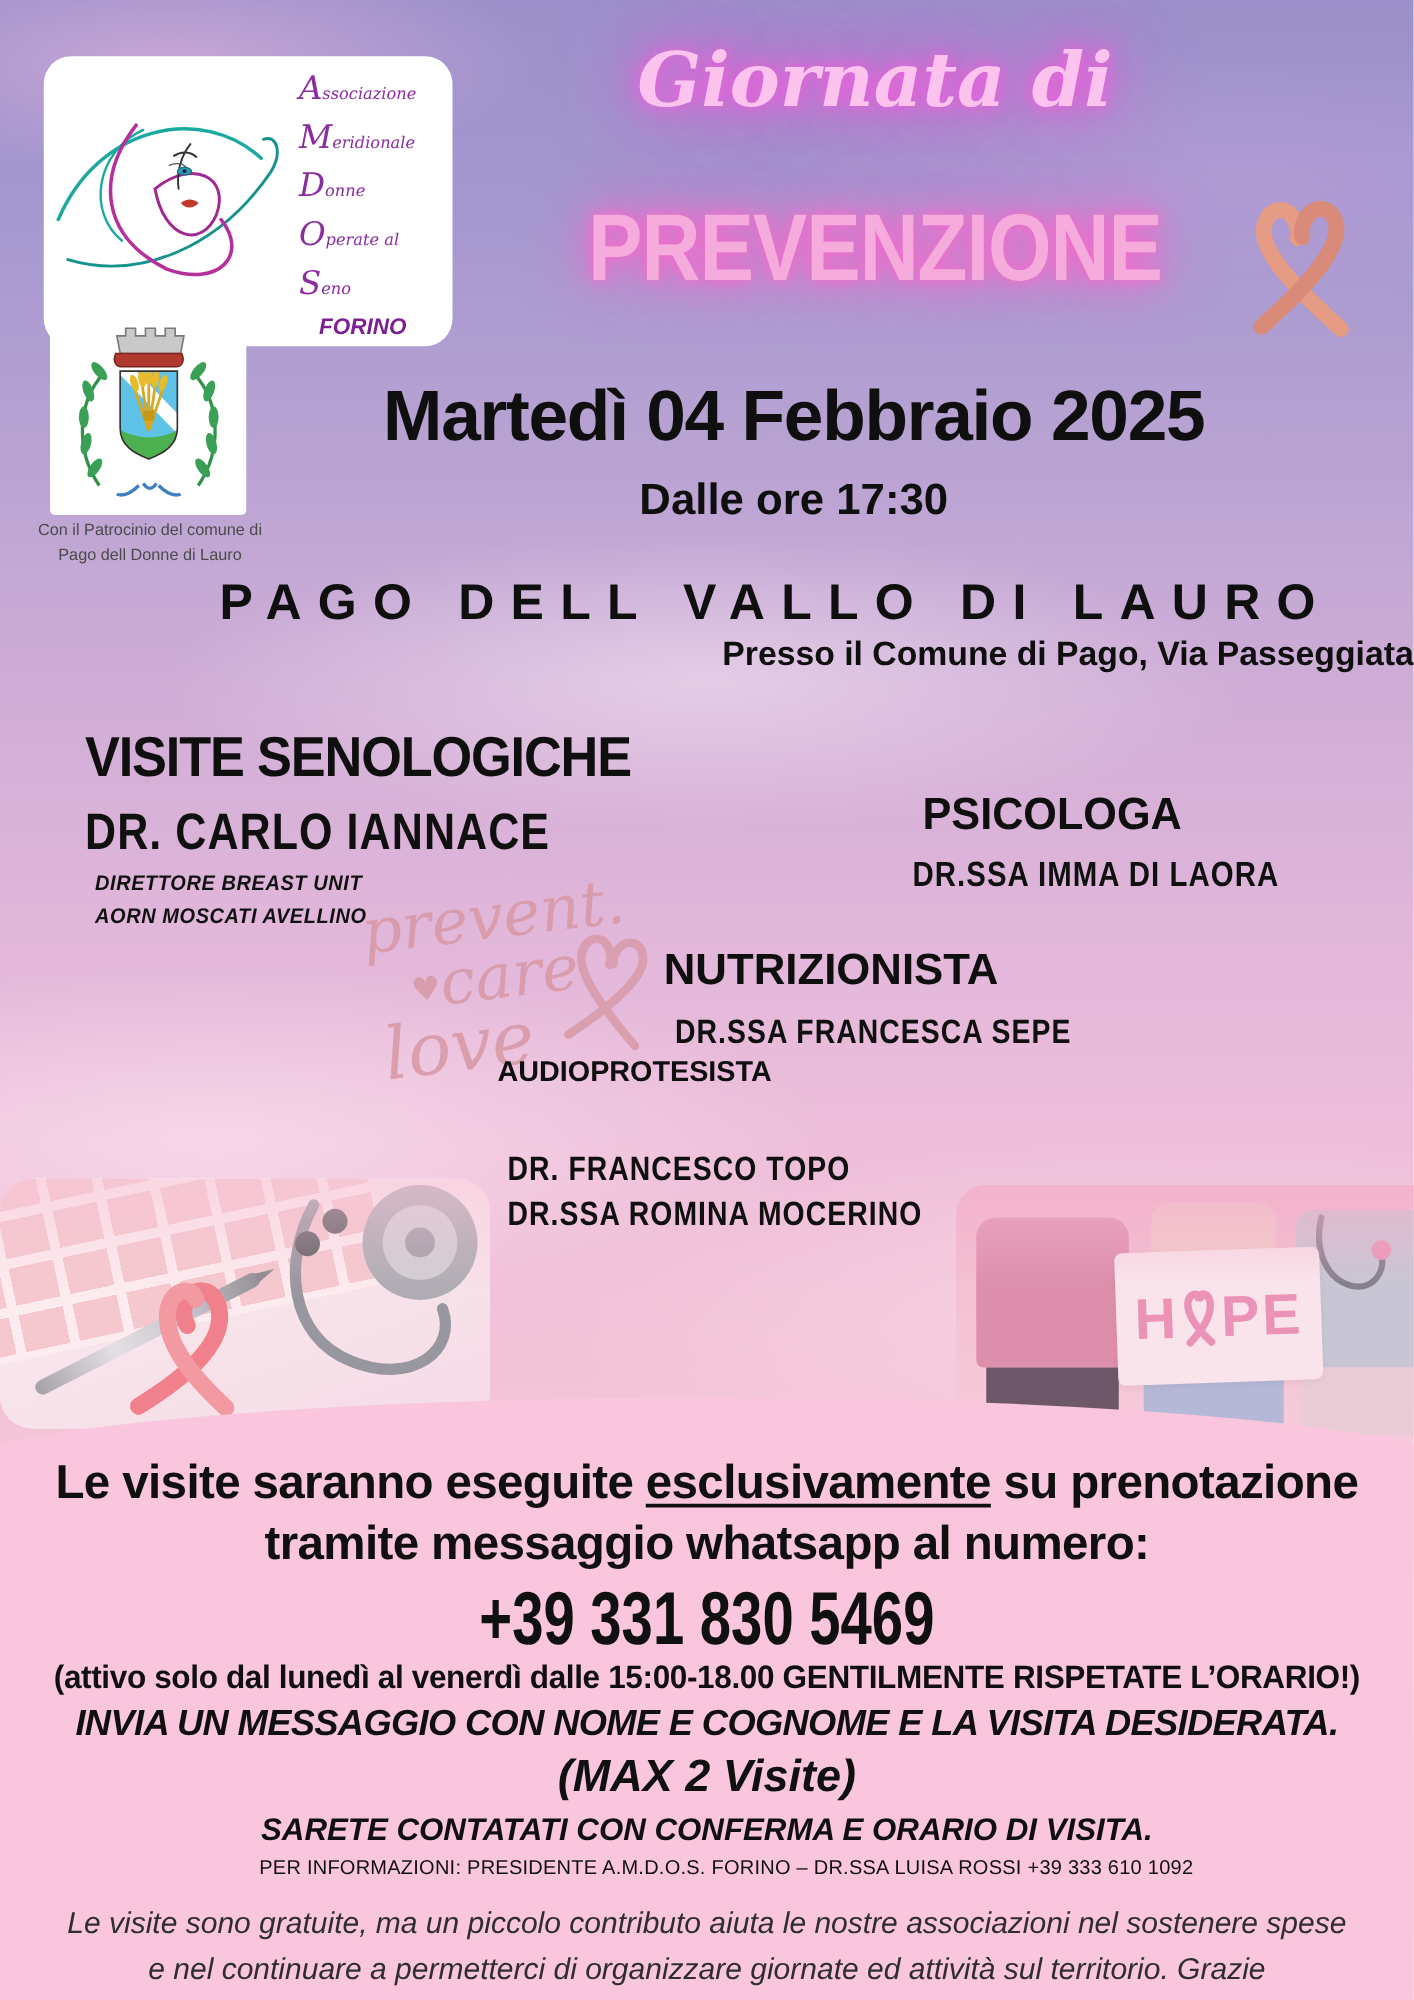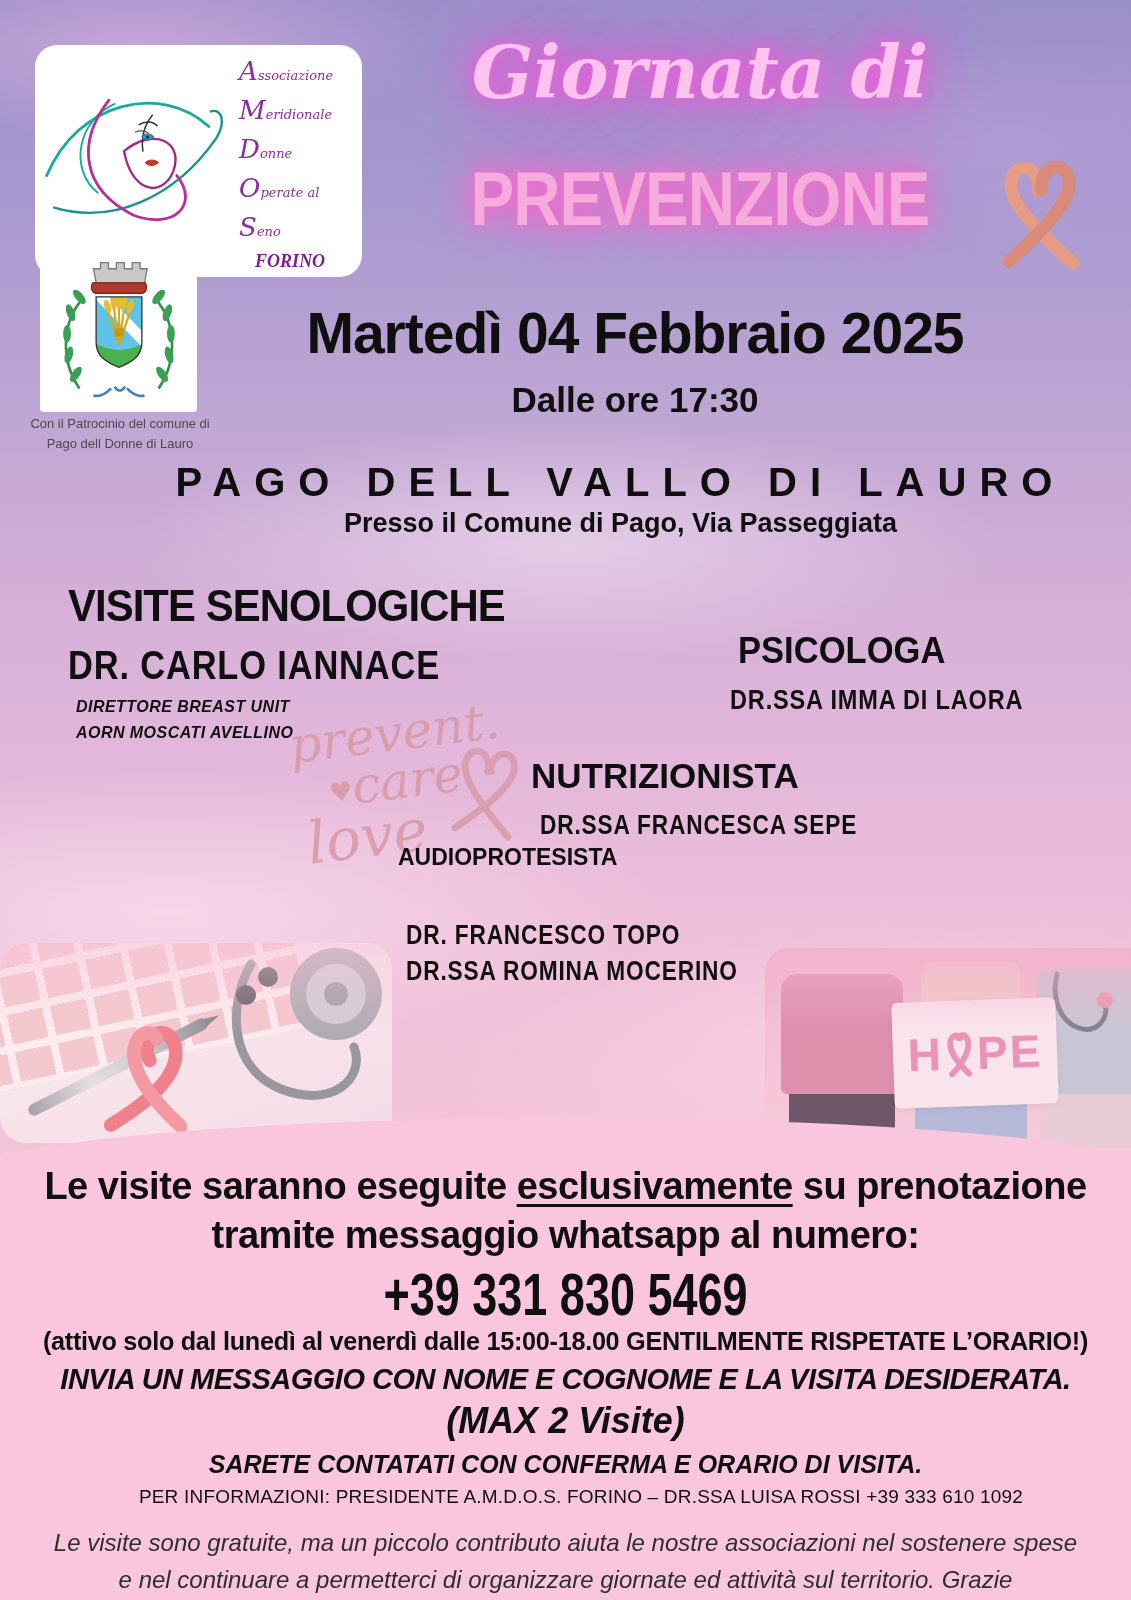--- a/index.html
+++ b/index.html
@@ -15,42 +15,42 @@
       linear-gradient(180deg,#9c90ca 0%,#a598cf 11%,#bba4d3 24%,#d2aed7 36%,#e2b7da 47%,#edbeda 57%,#f2c2d7 68%,#f6cada 80%,#f9c6dd 100%);
   }
   .abs { position:absolute; }
 
   
   .logo-card { left:35px; top:45px; width:327px; height:232px; background:#fff; border-radius:22px;
     display:flex; align-items:center; padding:4px 6px; box-sizing:border-box; }
   .org-col { width:118px; padding-top:2px; }
   .org-line { font-family:"DejaVu Serif", serif; font-style:italic; color:#8b2da0; font-size:13px; line-height:1.5; white-space:nowrap; }
   .org-line::first-letter { font-size:26px; }
-  .org-place { font-family:Liberation Serif, serif; font-style:italic; font-weight:bold; color:#7c1f93; font-size:18px; margin:4px 0 0 16px; }
+  .org-place { font-family:Liberation Sans, sans-serif; font-style:italic; font-weight:bold; color:#7c1f93; font-size:18px; margin:4px 0 0 16px; }
 
   
   .coa-card { left:40px; top:245px; width:157px; height:167px; background:#fff; border-radius:4px;
     display:flex; align-items:center; justify-content:center; }
   .patronage { left:22px; top:414px; width:196px; text-align:center; font-size:13px; color:#4a4a4a; line-height:1.5; }
 
   
   .title-script { left:370px; top:30px; width:660px; text-align:center;
-    font-family:"DejaVu Serif", serif; font-style:italic; font-weight:bold; font-size:72px; color:#fbc3ee;
+    font-family:"DejaVu Serif", serif; font-style:italic; font-weight:bold; font-size:60px; color:#fbc3ee;
     text-shadow:0 0 12px #f55fe0, 0 0 36px #ef55d8, 0 0 70px #e84fd2; }
   .title-caps { left:420px; top:155px; width:560px; text-align:center; font-size:76px; font-weight:800;
     color:#f6abdd; letter-spacing:-1px; transform:scaleX(.86); transform-origin:center;
     text-shadow:0 0 10px #f46ccc, 0 0 30px #f46ccc, 0 0 55px #f05fc5; }
   .heart-ribbon { left:982px; top:136px; }
 
   
   .t-black { color:#0f0f0f; }
   .date  { left:140px; top:300px; width:990px; text-align:center; font-size:57px; font-weight:800; letter-spacing:-1px; }
   .time  { left:140px; top:380px; width:990px; text-align:center; font-size:35px; font-weight:800; }
   .place { left:110px; top:460px; width:1021px; text-align:center; font-size:40px; font-weight:800; letter-spacing:13px; }
-  .venue { left:110px; top:508px; width:1021px; text-align:center; font-size:27px; font-weight:800; }
+  .venue { left:110px; top:508px; width:1021px; text-align:right; font-size:27px; font-weight:800; }
 
   
   .cond { transform:scaleX(.84); transform-origin:left center; letter-spacing:1px; white-space:nowrap; }
   .sv-title { font-weight:800; color:#0f0f0f; white-space:nowrap; }
   .sen-title { left:68px; top:580px; font-size:45px; letter-spacing:-1px; transform:scaleX(.93); transform-origin:left center; }
   .sen-doc { left:68px; top:642px; font-size:41px; font-weight:700; color:#101010; }
   .sen-role { left:76px; top:694px; font-size:17px; font-weight:800; font-style:italic; color:#101010;
     line-height:1.5; letter-spacing:.5px; transform:scaleX(.94); transform-origin:left center; }
   .psi-title { left:738px; top:630px; font-size:36px; transform:scaleX(.96); transform-origin:left center; }
   .psi-doc { left:730px; top:684px; font-size:28px; font-weight:700; color:#101010; }
@@ -108,21 +108,21 @@
     border-radius:50% 50% 0 0 / 64px 64px 0 0; }
   .panel-inner { margin:0 60px; padding-top:44px; text-align:center; color:#101010; }
   .bk1 { font-size:38px; font-weight:800; line-height:1.3; letter-spacing:-.5px; }
   .bk1 u { text-decoration-thickness:3px; text-underline-offset:5px; }
   .bk-phone { font-size:60px; font-weight:800; line-height:1.05; transform:scaleX(.75); margin-top:2px; }
   .bk-hours { font-size:26px; font-weight:800; letter-spacing:-.3px; white-space:nowrap; transform:scaleX(.97); }
   .bk-message { font-size:29px; font-weight:800; font-style:italic; margin-top:6px; letter-spacing:-.5px; }
   .bk-max { font-size:36px; font-weight:800; font-style:italic; margin-top:4px; }
   .bk-confirm { font-size:25px; font-weight:800; font-style:italic; margin-top:8px; }
   .bk-advice { font-size:24px; font-weight:800; font-style:italic; margin-top:20px; }
-  .bk-info { font-size:19px; font-weight:500; margin-top:7px; letter-spacing:.2px;padding-left:31px; }
+  .bk-info { font-size:16px; font-weight:500; margin-top:7px; letter-spacing:.2px;padding-left:31px; }
   .bk-footer { font-size:24px; font-style:italic; font-weight:400; margin:16px auto 0; width:1040px; line-height:1.55; color:#2e2e2e; }
 </style>
 </head>
 <body>
 
 <div class="flyer">
 
   <div class="abs logo-card">
     <svg width="200" height="158" viewBox="0 0 210 165">
       <g fill="none" stroke-linecap="round">

